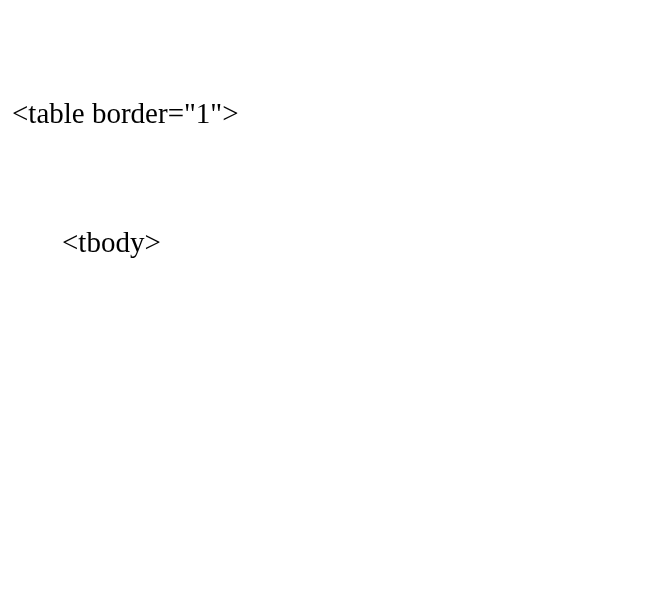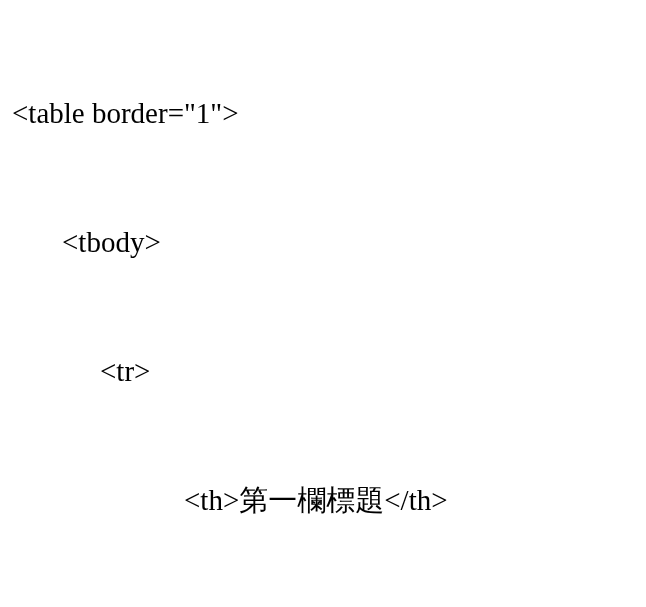--- a/index.html
+++ b/index.html
@@ -28,22 +28,20 @@
   .indent-2  { padding-left: 88px; }
   .indent-3  { padding-left: 172px; }
 </style>
 </head>
 <body>
 
 <div class="page">
   <div class="code-block">
     <div class="code-line indent-0">&lt;table border="1"&gt;</div>
     <div class="code-line indent-1">&lt;tbody&gt;</div>
-    <div class="code-line indent-2">&lt;tr&gt;</div>
-    <div class="code-line indent-3">&lt;th&gt;第一欄標題&lt;/th&gt;</div>
     
     
     
     
     
     
     
     
     
     

